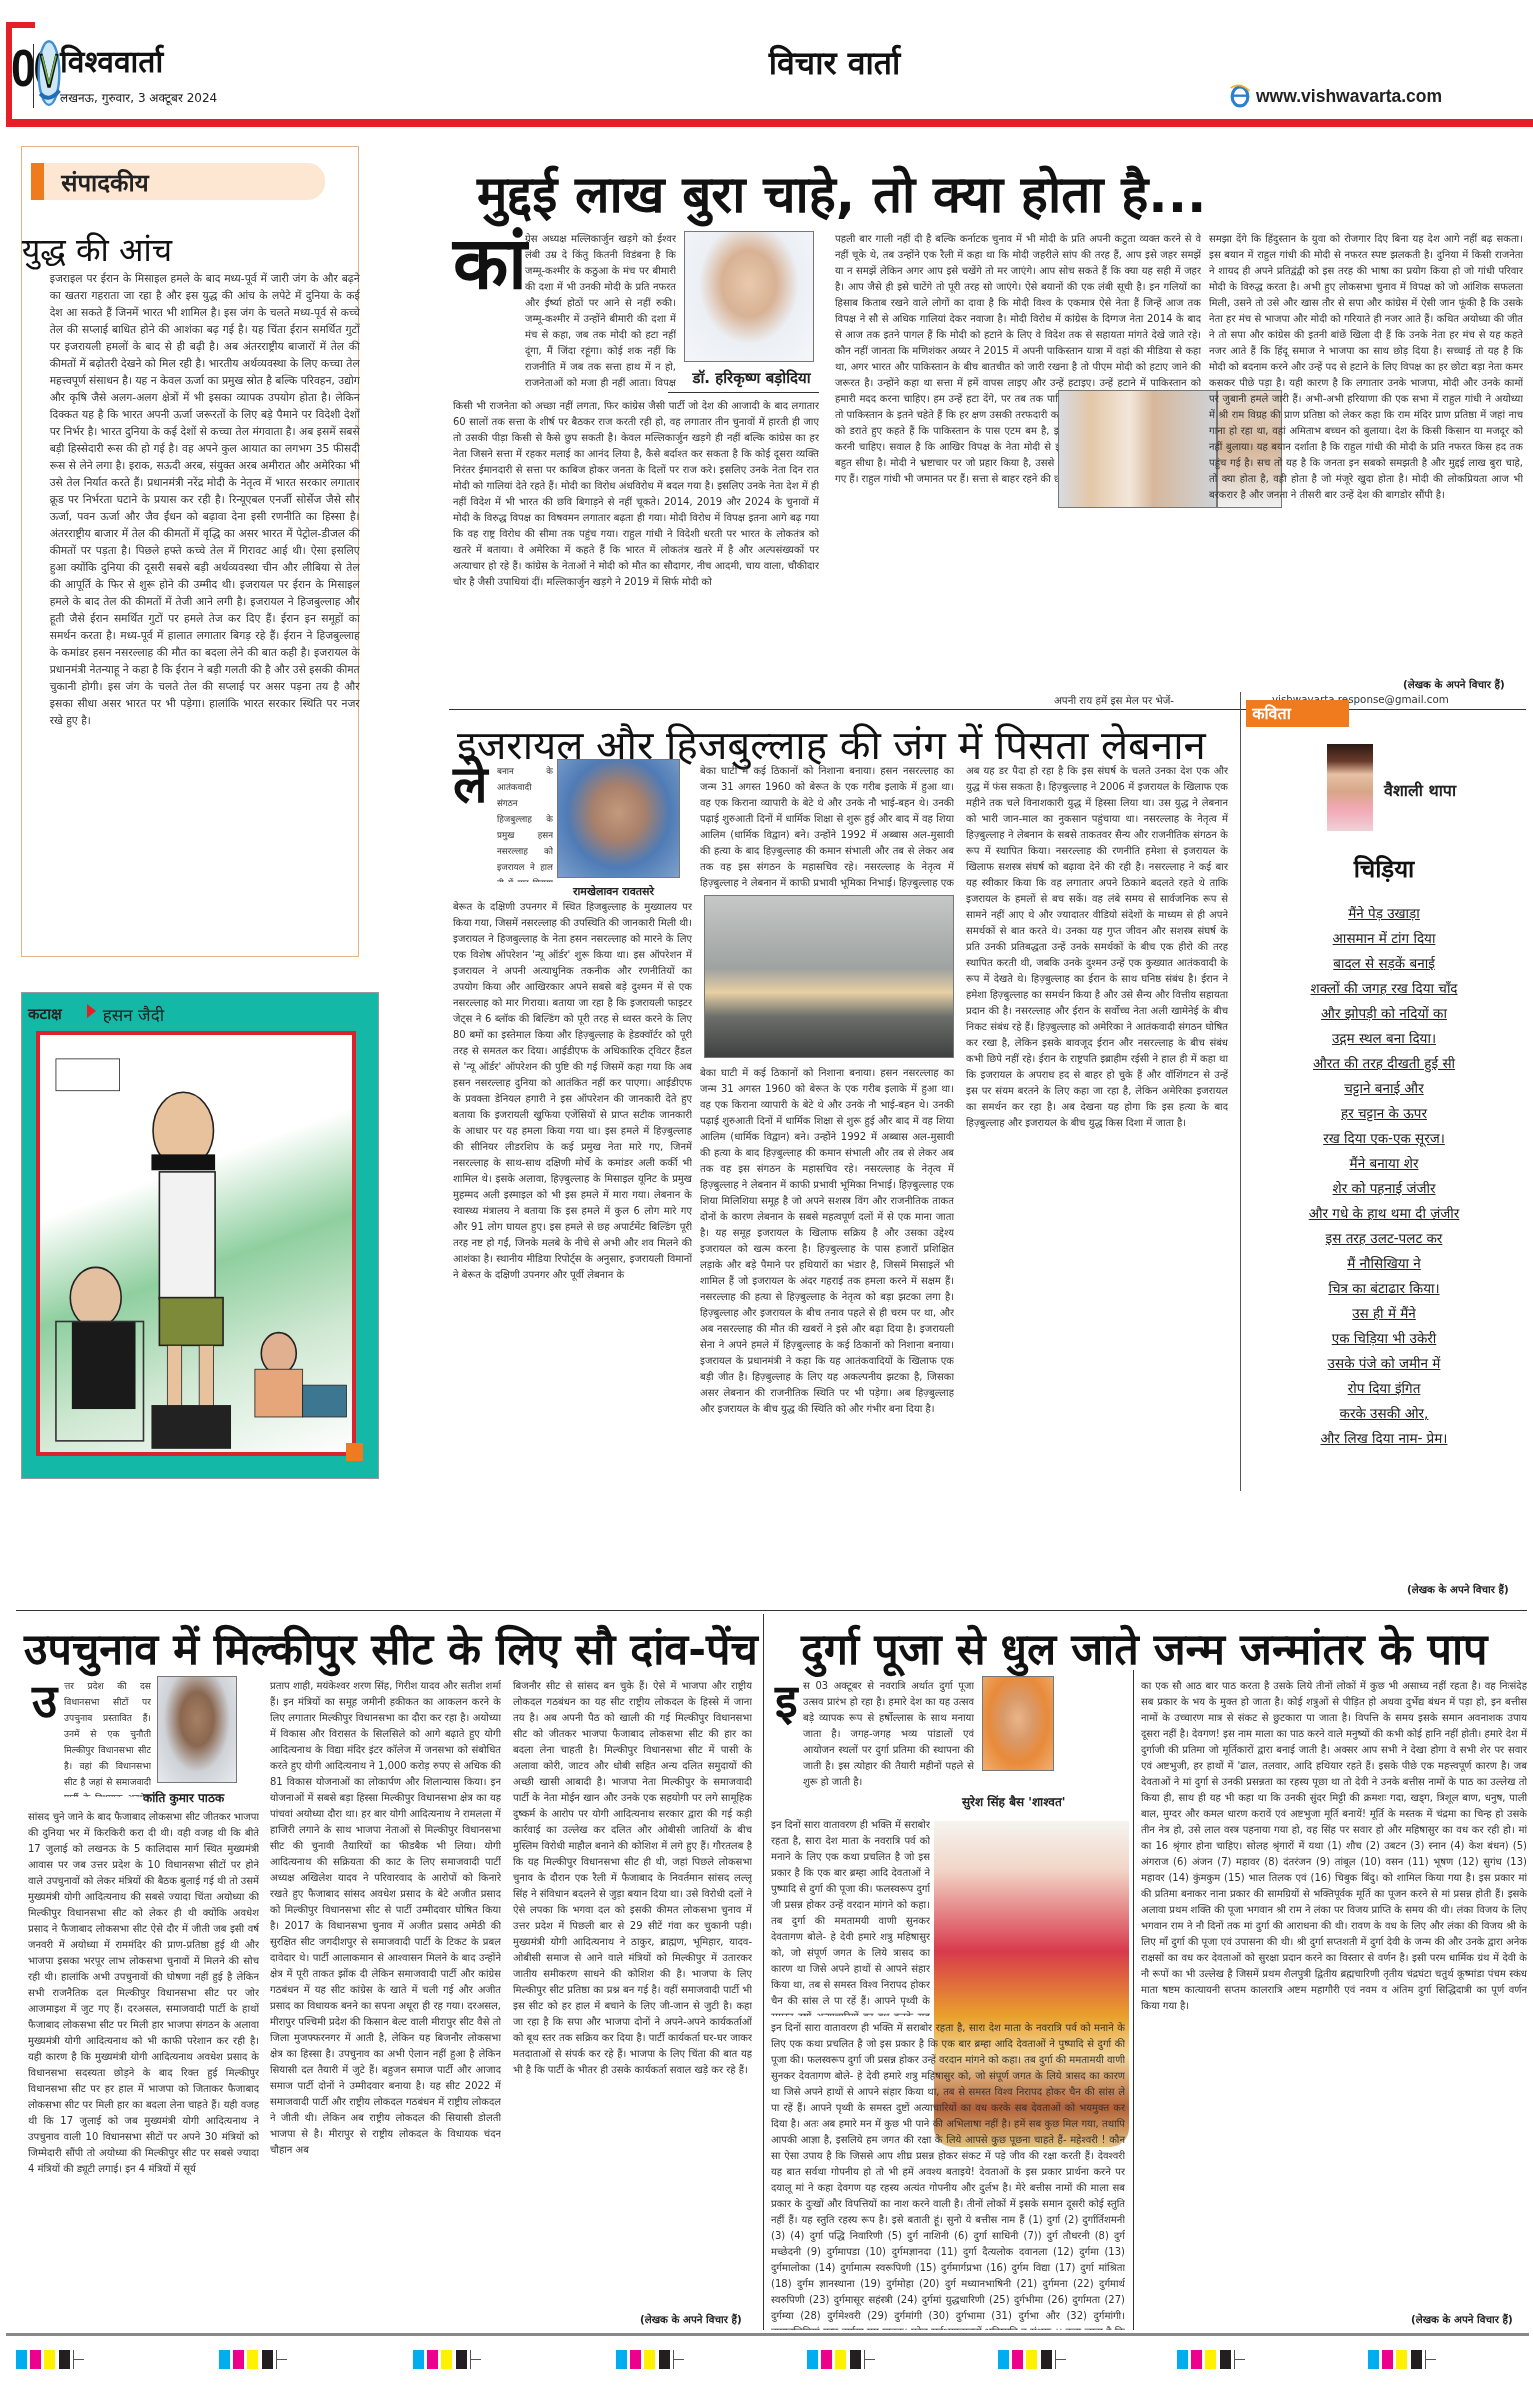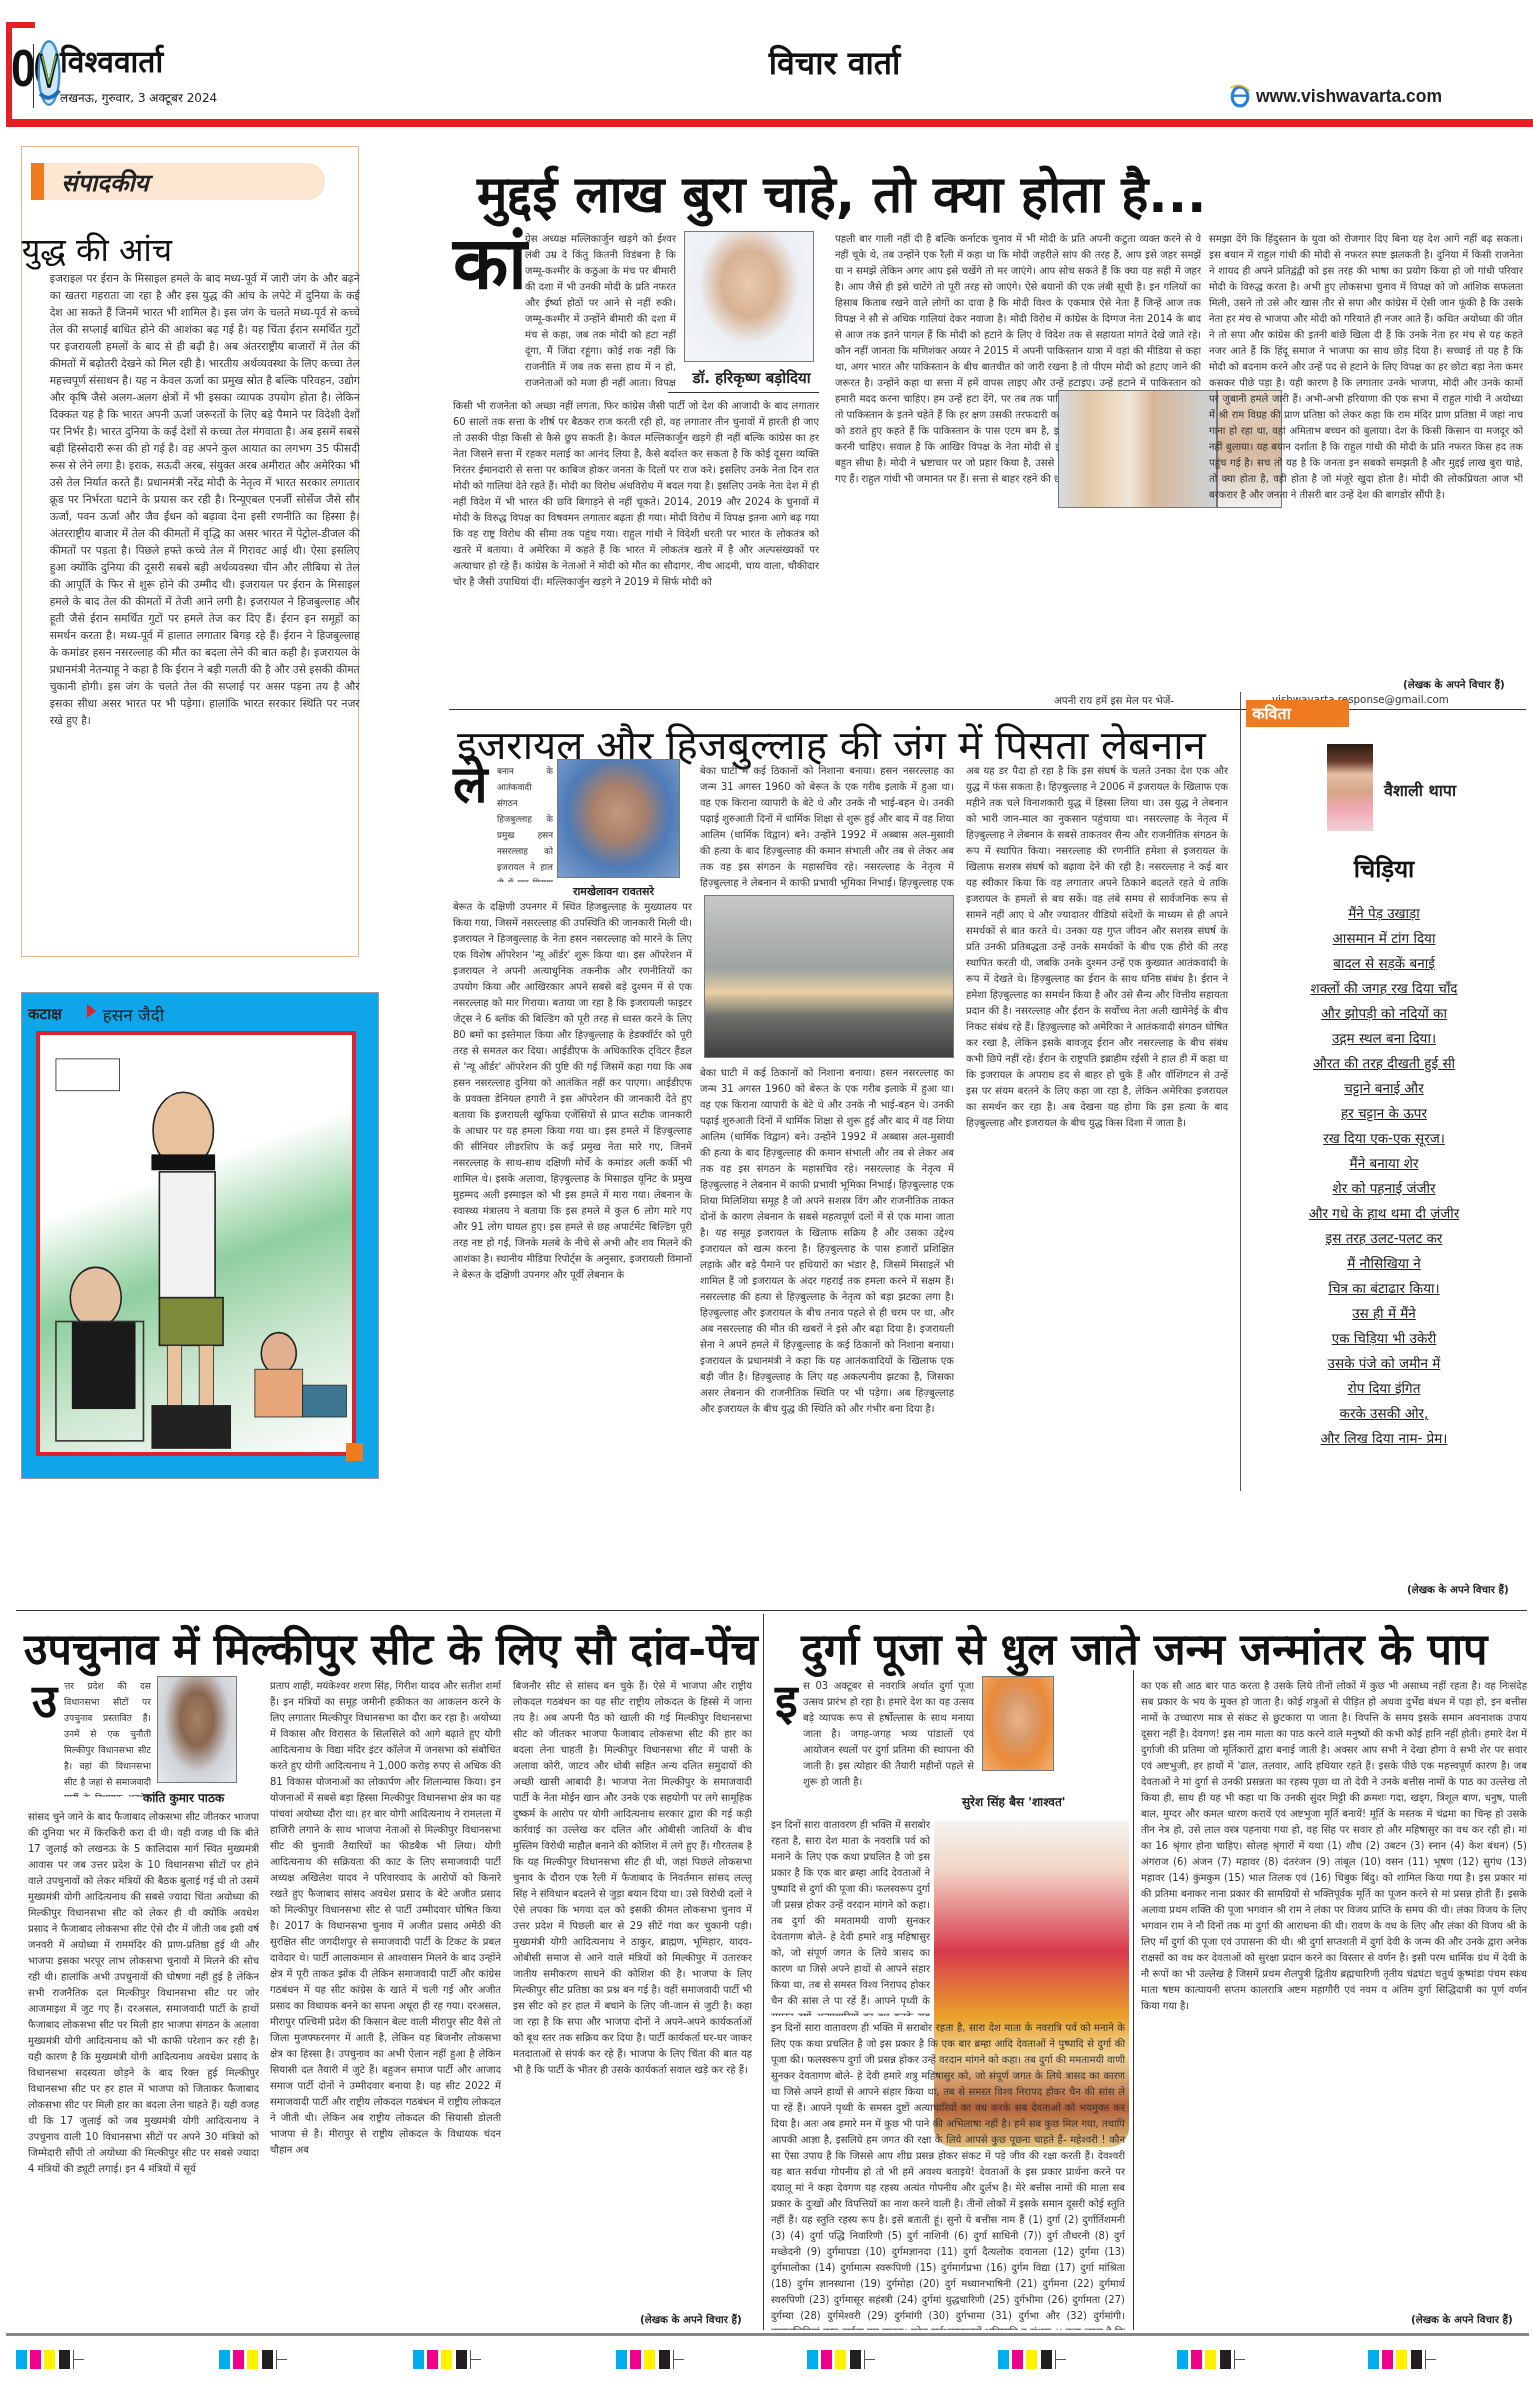--- a/index.html
+++ b/index.html
@@ -12,28 +12,28 @@
   .mast-div { left: 33px; top: 44px; width: 0.8px; height: 64px; background: #333; }
   .logo-svg { left: 37px; top: 38px; }
   .brand { left: 60px; top: 40px; font-size: 30px; font-weight: bold; color: #111; }
   .dateline { left: 60px; top: 89px; font-size: 12px; color: #222; }
   .section-title { left: 747px; top: 40px; width: 175px; text-align: center; font-size: 32px; font-weight: bold; color: #111; }
   .website { left: 1256px; top: 86px; font-size: 17.5px; font-weight: bold; font-family: "Liberation Sans", sans-serif; color: #222; }
   .web-icon { left: 1229px; top: 83px; width: 22px; height: 25.4px; }
 
   
   .editorial { left: 20.7px; top: 146px; width: 338px; height: 811px; border: 0.8px solid #e6b48a; background: #fff; }
-  .ed-tab { position: absolute; left: 9.5px; top: 16px; width: 294px; height: 37px; background: #fde6d2; border-radius: 0 17.5px 17.5px 0; font-style: italic; }
+  .ed-tab { position: absolute; left: 9.5px; top: 16px; width: 294px; height: 37px; background: #fde6d2; border-radius: 0 17.5px 17.5px 0; }
   .ed-tab-bar { position: absolute; left: 0; top: 0; width: 12.7px; height: 37px; background: #f07b1f; }
   .ed-tab-text { position: absolute; left: 30px; top: 2.4px; font-size: 24px; font-weight: bold; color: #222; }
   .ed-headline { position: absolute; left: 0; top: 80px; width: 100%; text-align: left; font-size: 32px; font-weight: normal; color: #111; }
   .ed-body { position: absolute; left: 28px; top: 123px; width: 310px; font-size: 10.7px; line-height: 17px; text-align: justify; color: #333; }
 
   
-  .cartoon { left: 20.7px; top: 992px; width: 358px; height: 487px; border: 0.8px solid #999; background: #0ea5e9; }
+  .cartoon { left: 20.7px; top: 992px; width: 358px; height: 487px; border: 0.8px solid #999; background: #14b8a6; }
   .cartoon-label { position: absolute; left: 6.4px; top: 9.5px; font-size: 15px; font-weight: bold; color: #222; }
   .cartoon-arrow { position: absolute; left: 65px; top: 11px; width: 0; height: 0; border-top: 7.2px solid transparent; border-bottom: 7.2px solid transparent; border-left: 9.5px solid #e41f26; }
   .cartoon-artist { position: absolute; left: 81px; top: 9.5px; font-size: 17px; font-weight: normal; color: #222; }
   .cartoon-art { position: absolute; left: 14.3px; top: 38px; width: 320px; height: 425px; border: 4px solid #d9232d; background: linear-gradient(160deg, #fff 0%, #fff 35%, #8fcf9f 55%, #cfe8d2 75%, #fff 100%); overflow: hidden; }
   .cartoon-corner { position: absolute; left: 324px; top: 450px; width: 17.5px; height: 17.5px; background: #f07b1f; }
 
   
   .h1 { left: 477px; top: 157px; width: 1034px; font-size: 51px; font-weight: bold; color: #111; letter-spacing: 0; }
   .dropcap { left: 453px; top: 227px; font-size: 72px; font-weight: bold; line-height: 1; color: #111; }
   .col { font-size: 10px; line-height: 16px; text-align: justify; color: #333; }

